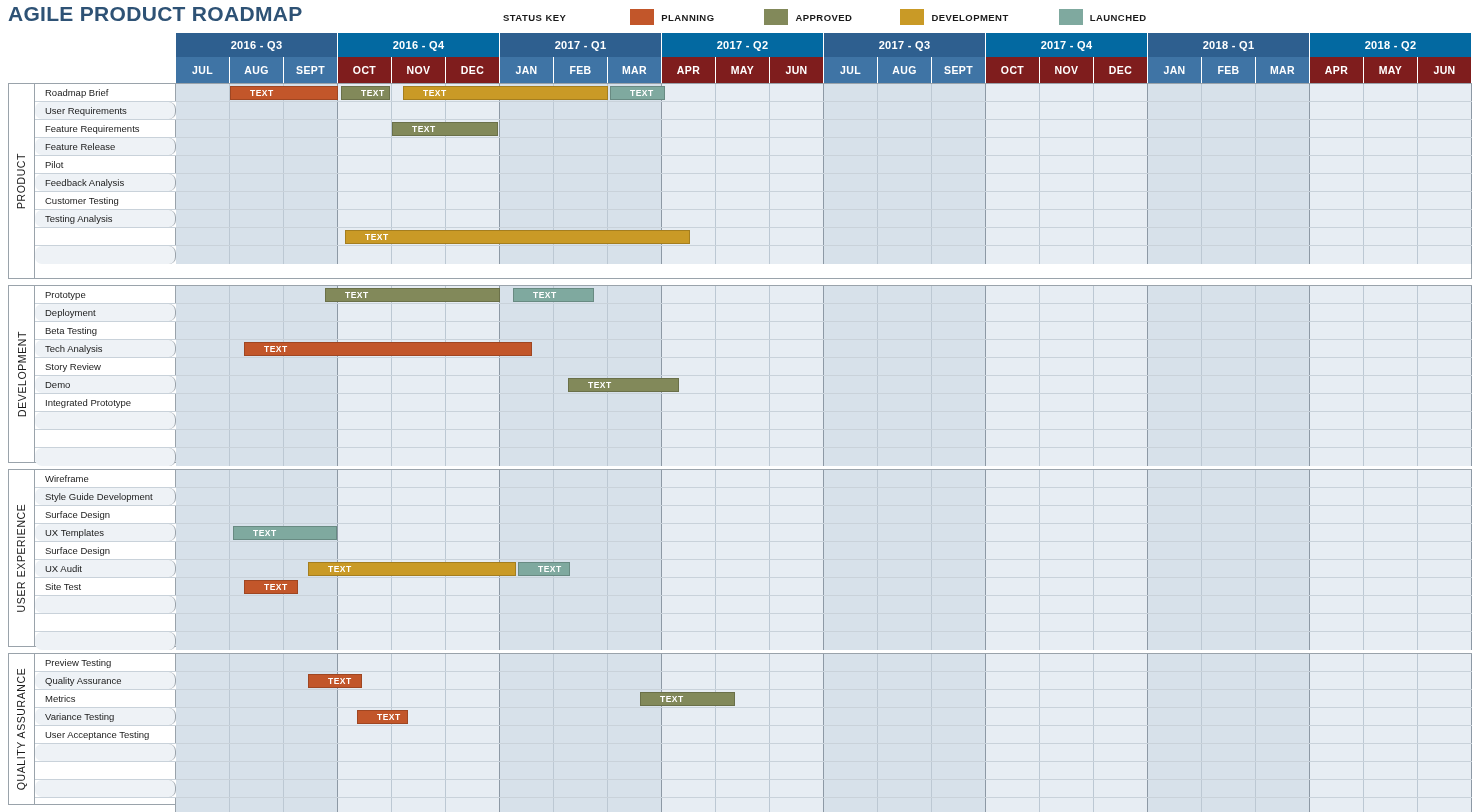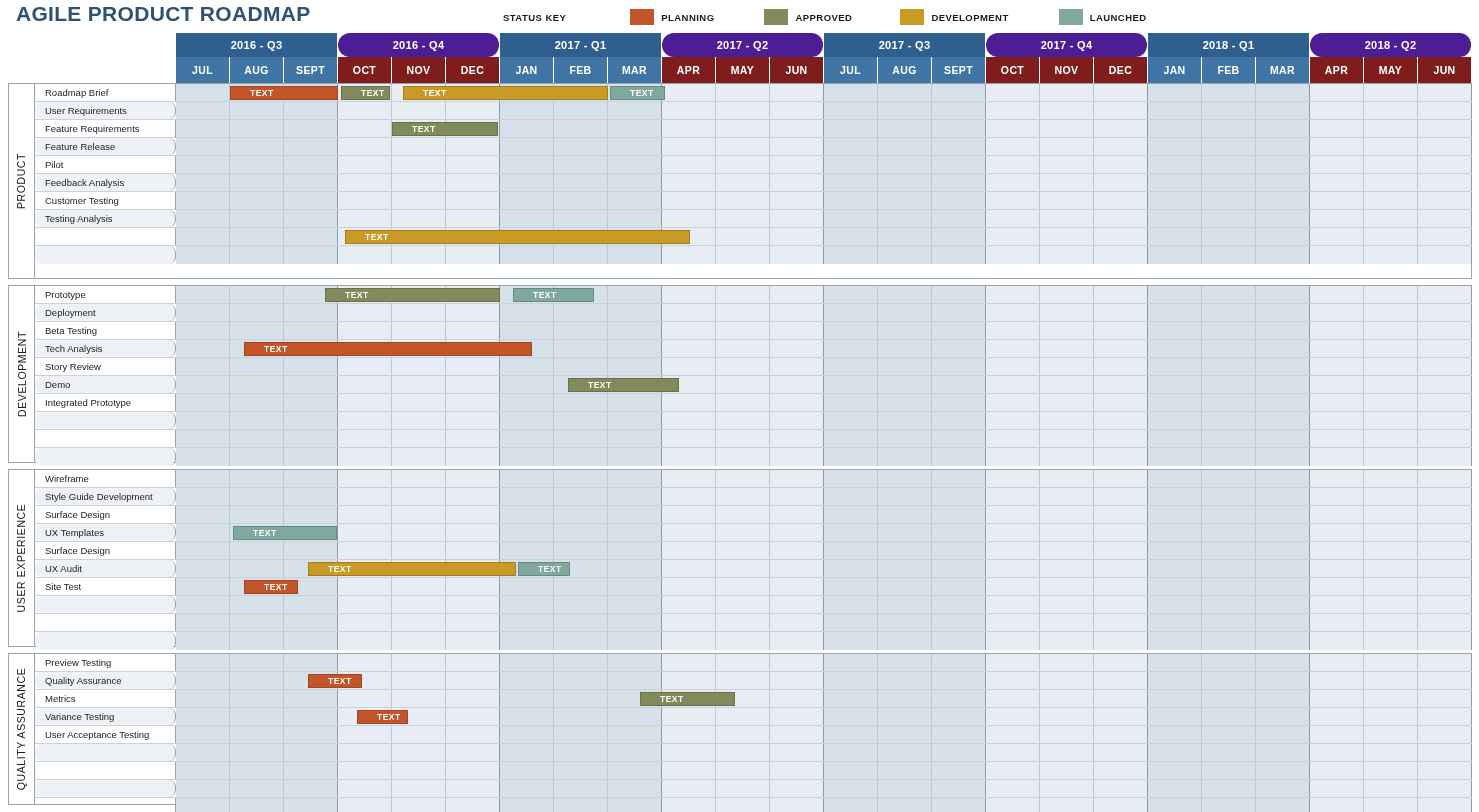--- a/index.html
+++ b/index.html
@@ -7,21 +7,21 @@
     width:1479px;height:812px;overflow:hidden;
     font-family:"Liberation Sans", sans-serif;
     -webkit-font-smoothing:antialiased;
   }
 
   
   #topbar{position:absolute;left:0;top:0;width:1479px;height:33px;}
   #title{
     position:absolute;left:8px;top:2px;
     font-size:21px;font-weight:bold;letter-spacing:.3px;
-    color:#2e5275;font-family:"Liberation Sans",sans-serif;margin-left:8px;
+    color:#2e5275;font-family:"Liberation Sans",sans-serif;
   }
   #legend{position:absolute;left:503px;top:9px;height:16px;display:flex;align-items:center;}
   #legend .lk{font-size:9.5px;font-weight:bold;color:#1a1a1a;letter-spacing:.45px;}
   #legend .sw{width:24px;height:16px;margin-left:12px;margin-right:7px;display:inline-block;}
   #legend .ll{font-size:9.5px;font-weight:bold;color:#1a1a1a;letter-spacing:.45px;}
   #legend .grp{display:flex;align-items:center;}
   #legend .grp.g1{margin-left:52px;}
   #legend .grp.g2{margin-left:38px;}
   #legend .grp.g3{margin-left:36px;}
   #legend .grp.g4{margin-left:38px;}
@@ -33,21 +33,21 @@
   .hdr{position:absolute;left:168px;top:0;width:1296px;height:35px;}
   .qrow{position:absolute;left:0;top:0;height:24px;width:1296px;display:flex;}
   .mrow{position:absolute;left:0;top:24px;height:26px;width:1296px;display:flex;}
   .qcell{
     width:162px;height:24px;box-sizing:border-box;
     color:#ffffff;font-size:11px;font-weight:bold;letter-spacing:.3px;
     display:flex;align-items:center;justify-content:center;
     border-right:1px solid #ffffff;
   }
   .qcell.dark{background:#2e5f8f;}
-  .qcell.light{background:#4c1d95;border-radius:12px;}
+  .qcell.light{background:#0369a1;}
   .mcell{
     width:54px;height:26px;box-sizing:border-box;
     color:#ffffff;font-size:10.5px;font-weight:bold;letter-spacing:.4px;
     display:flex;align-items:center;justify-content:center;
     border-right:1px solid #ffffff;
   }
   .mcell.dark{background:#3f74a5;}
   .mcell.light{background:#7f1d1d;}
 
   

